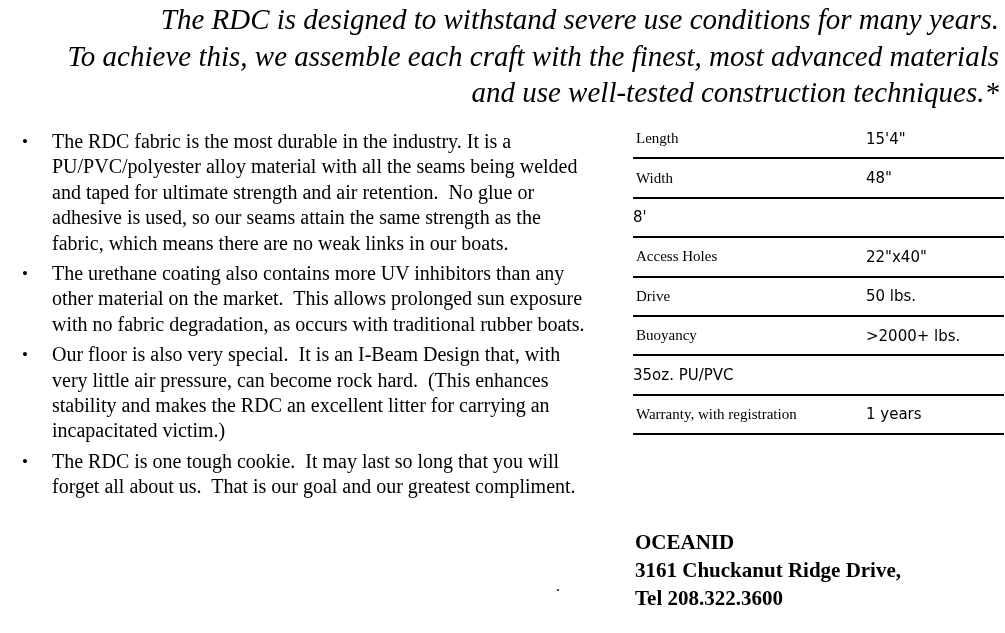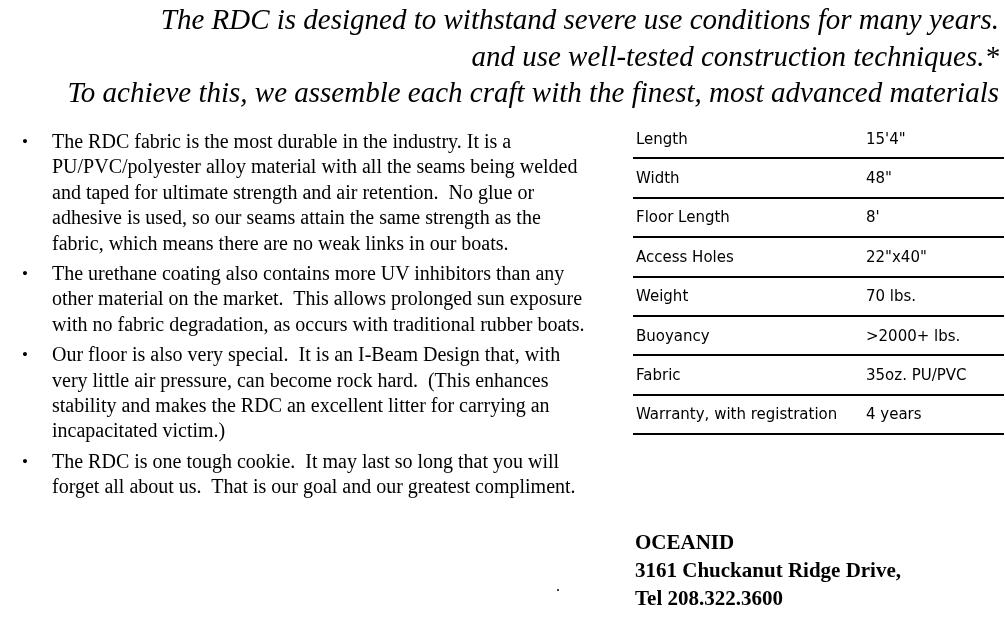--- a/index.html
+++ b/index.html
@@ -68,21 +68,21 @@
     font-family: "DejaVu Sans", sans-serif;
     font-size: 15px;
   }
   .srow {
     display: grid;
     grid-template-columns: 233px 1fr;
     align-items: center;
     height: 37.4px;
     border-bottom: 2px solid #000000;
   }
-  .slabel { padding-left: 3px; }
+  .slabel { padding-left: 3px; font-family: Liberation Serif, serif; }
   .svalue { }
 
   
   .contact {
     position: absolute;
     left: 635px;
     top: 528px;
     font-family: "Liberation Serif", serif;
     font-weight: bold;
     font-size: 21px;
@@ -98,22 +98,22 @@
     font-family: "Liberation Serif", serif;
   }
 </style>
 </head>
 <body>
 
 <div class="page">
 
   <div class="intro">
     <div class="intro-line">The RDC is designed to withstand severe use conditions for many years.</div>
+    <div class="intro-line">To achieve this, we assemble each craft with the finest, most advanced materials</div>
     <div class="intro-line">and use well-tested construction techniques.*</div>
-    <div class="intro-line">To achieve this, we assemble each craft with the finest, most advanced materials</div>
   </div>
 
   <ul class="bullets">
     <li>
       <span class="marker">•</span>
       <span class="btxt">The RDC fabric is the most durable in the industry. It is a PU/PVC/polyester alloy material with all the seams being welded and taped for ultimate strength and air retention.  No glue or adhesive is used, so our seams attain the same strength as the fabric, which means there are no weak links in our boats.</span>
     </li>
     <li>
       <span class="marker">•</span>
       <span class="btxt">The urethane coating also contains more UV inhibitors than any other material on the market.  This allows prolonged sun exposure with no fabric degradation, as occurs with traditional rubber boats.</span>
@@ -131,42 +131,40 @@
   <div class="specs">
     <div class="srow">
       <span class="slabel">Length</span>
       <span class="svalue">15'4"</span>
     </div>
     <div class="srow">
       <span class="slabel">Width</span>
       <span class="svalue">48"</span>
     </div>
     <div class="srow">
-      <span class="slabel">Floor Length</span>
       <span class="svalue">8'</span>
     </div>
     <div class="srow">
       <span class="slabel">Access Holes</span>
       <span class="svalue">22"x40"</span>
     </div>
     <div class="srow">
-      <span class="slabel">Weight</span>
-      <span class="svalue">70 lbs.</span>
+      <span class="slabel">Drive</span>
+      <span class="svalue">50 lbs.</span>
     </div>
     <div class="srow">
       <span class="slabel">Buoyancy</span>
       <span class="svalue">&gt;2000+ lbs.</span>
     </div>
     <div class="srow">
-      <span class="slabel">Fabric</span>
       <span class="svalue">35oz. PU/PVC</span>
     </div>
     <div class="srow">
       <span class="slabel">Warranty, with registration</span>
-      <span class="svalue">4 years</span>
+      <span class="svalue">1 years</span>
     </div>
   </div>
 
   <div class="contact">
     <div>OCEANID</div>
     <div>3161 Chuckanut Ridge Drive,</div>
     <div>Tel 208.322.3600</div>
   </div>
 
   <span class="stray">.</span>

